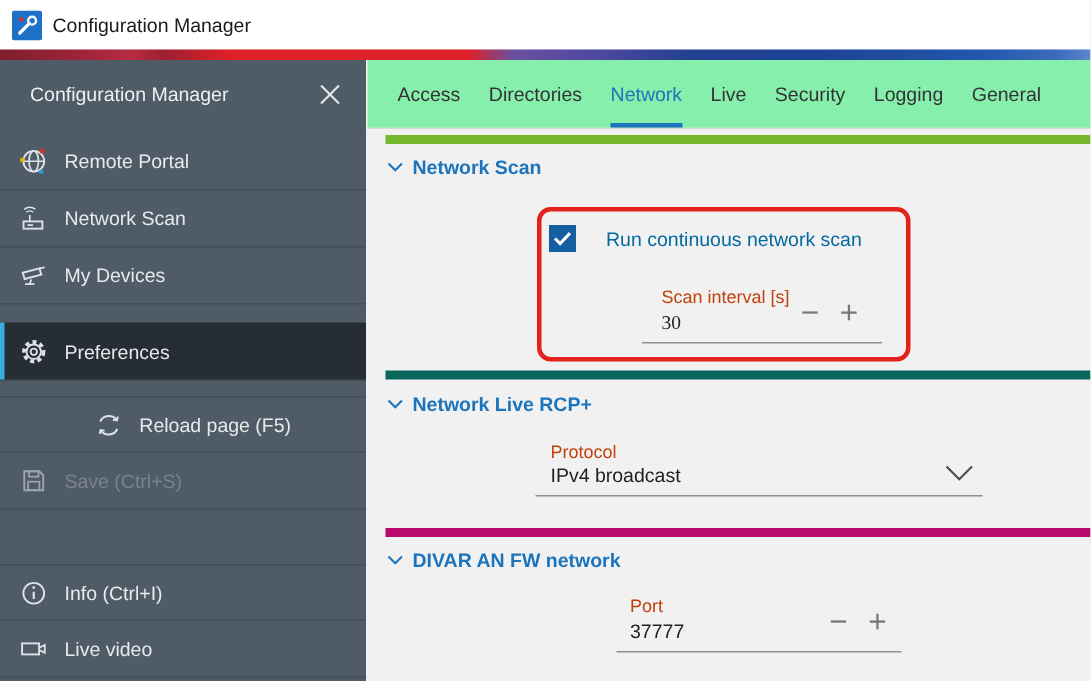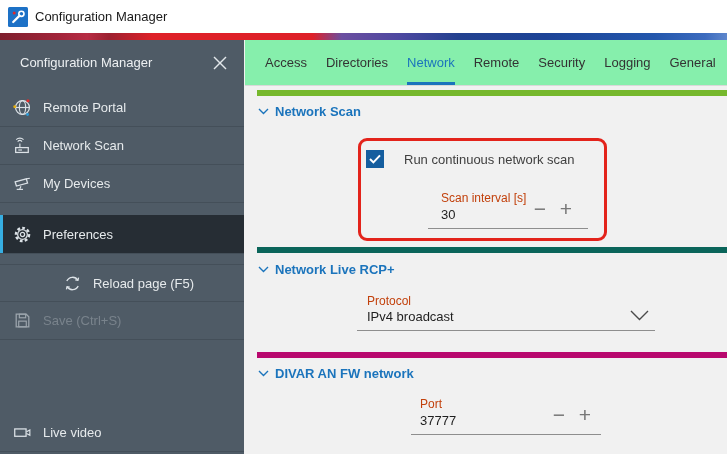--- a/index.html
+++ b/index.html
@@ -42,21 +42,21 @@
   .hr{position:absolute;left:12px;right:0;height:6px;}
   .hr.green{top:50px;background:#76B82D;}
   .hr.teal{top:207px;background:#0A655A;}
   .hr.magenta{top:312px;background:#B8086E;}
   .sectionhead{position:absolute;left:13px;display:flex;align-items:center;gap:6px;cursor:pointer;}
   .sectionhead .stitle{font-size:13px;font-weight:bold;color:#1B74BC;}
   .annotation{position:absolute;left:113px;top:98px;width:243px;height:97px;
     border:3px solid #E3231B;border-radius:9px;pointer-events:none;}
   .checkboxrow{position:absolute;left:121px;top:110px;display:flex;align-items:center;}
   .checkbox{width:18px;height:18px;background:#155E9F;display:flex;align-items:center;justify-content:center;cursor:pointer;}
-  .cblabel{margin-left:20px;font-size:13px;color:#404040;}
+  .cblabel{margin-left:20px;font-size:13px;color:#0369a1;}
   .field{position:absolute;border-bottom:1px solid #8E8E8E;box-sizing:border-box;}
   .field .flabel{position:absolute;font-size:12px;color:#c2410c;white-space:nowrap;}
   .field .fvalue{position:absolute;font-size:13px;color:#1f1f1f;white-space:nowrap;}
   .stepper{position:absolute;display:flex;gap:6px;}
   .stepbtn{width:20px;height:22px;font-size:21px;font-weight:300;color:#787878;
     display:flex;align-items:center;justify-content:center;cursor:pointer;line-height:1;}
   .ddchevron{position:absolute;right:6px;bottom:9px;cursor:pointer;}
 </style>
 </head>
 <body>
@@ -150,39 +150,49 @@
     <span class="sicon">
       <svg viewBox="0 0 20 20" width="21" height="21">
         <path d="M4,4 H13.5 L16,6.5 V16 H4 Z" fill="none" stroke="#DCE2E7" stroke-width="1.2"></path>
         <rect x="7" y="4" width="6" height="3.4" fill="none" stroke="#DCE2E7" stroke-width="1.1"></rect>
         <rect x="6.4" y="10.6" width="7.2" height="5.4" fill="none" stroke="#DCE2E7" stroke-width="1.1"></rect>
       </svg>
     </span>
     <span class="slabel">Save (Ctrl+S)</span>
   </div>
 
+  <div class="srow btop" style="top:336px;height:38px;">
+    <span class="sicon">
+      <svg viewBox="0 0 20 20" width="21" height="21">
+        <circle cx="10" cy="10" r="6.6" fill="none" stroke="#DCE2E7" stroke-width="1.2"></circle>
+        <line x1="10" y1="9" x2="10" y2="13.6" stroke="#DCE2E7" stroke-width="1.4"></line>
+        <circle cx="10" cy="6.4" r="0.9" fill="#DCE2E7"></circle>
+      </svg>
+    </span>
+    <span class="slabel">Info (Ctrl+I)</span>
+  </div>
 
   <div class="srow" style="top:374px;height:38px;">
     <span class="sicon">
       <svg viewBox="0 0 20 20" width="21" height="21">
         <rect x="2.6" y="6.6" width="10.8" height="7" fill="none" stroke="#DCE2E7" stroke-width="1.2"></rect>
         <path d="M13.8,9.2 L17,7.6 V12.6 L13.8,11" fill="none" stroke="#DCE2E7" stroke-width="1.1"></path>
       </svg>
     </span>
     <span class="slabel">Live video</span>
   </div>
 </div>
 
 <div class="content">
 
   <div class="tabbar">
     <div class="tab">Access</div>
     <div class="tab">Directories</div>
     <div class="tab selected">Network</div>
-    <div class="tab">Remote</div>
+    <div class="tab">Live</div>
     <div class="tab">Security</div>
     <div class="tab">Logging</div>
     <div class="tab">General</div>
   </div>
 
   <div class="hr green"></div>
 
   <div class="sectionhead" style="top:64px;">
     <svg width="11" height="7" viewBox="0 0 11 7">
       <polyline points="1,1 5.5,5.5 10,1" fill="none" stroke="#1B74BC" stroke-width="1.4"></polyline>
@@ -196,21 +206,21 @@
     <span class="checkbox">
       <svg width="12" height="10" viewBox="0 0 12 10">
         <polyline points="1,5 4.4,8.4 11,1.4" fill="none" stroke="#FFFFFF" stroke-width="2"></polyline>
       </svg>
     </span>
     <span class="cblabel">Run continuous network scan</span>
   </div>
 
   <div class="field" style="left:183px;top:150px;width:160px;height:39px;">
     <span class="flabel" style="left:13px;top:1px;">Scan interval [s]</span>
-    <span class="fvalue" style="left:13px;top:17px;">30</span>
+    <span class="fvalue" style="left:13px;top:17px;font-family:Liberation Serif, serif;">30</span>
     <div class="stepper" style="left:102px;top:7px;">
       <span class="stepbtn">−</span>
       <span class="stepbtn">+</span>
     </div>
   </div>
 
   <div class="hr teal"></div>
 
   <div class="sectionhead" style="top:222px;">
     <svg width="11" height="7" viewBox="0 0 11 7">

